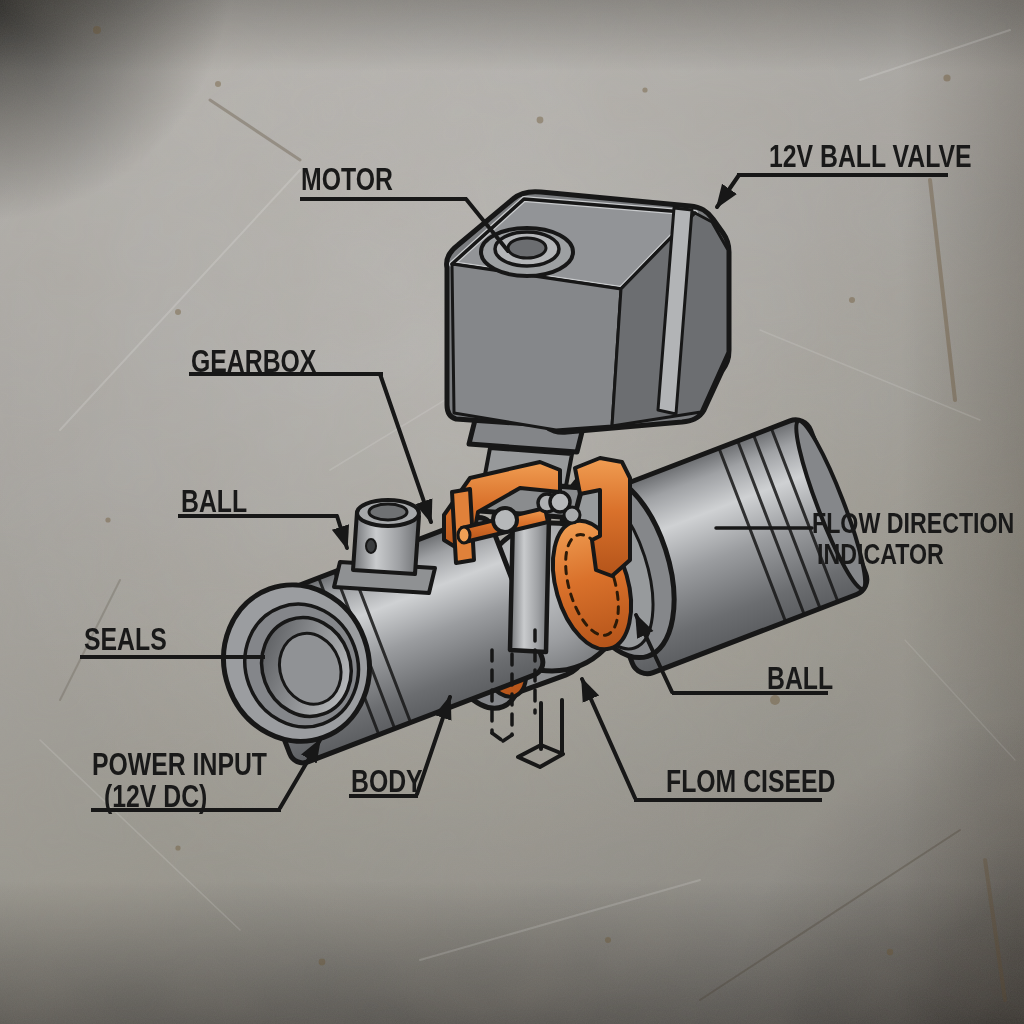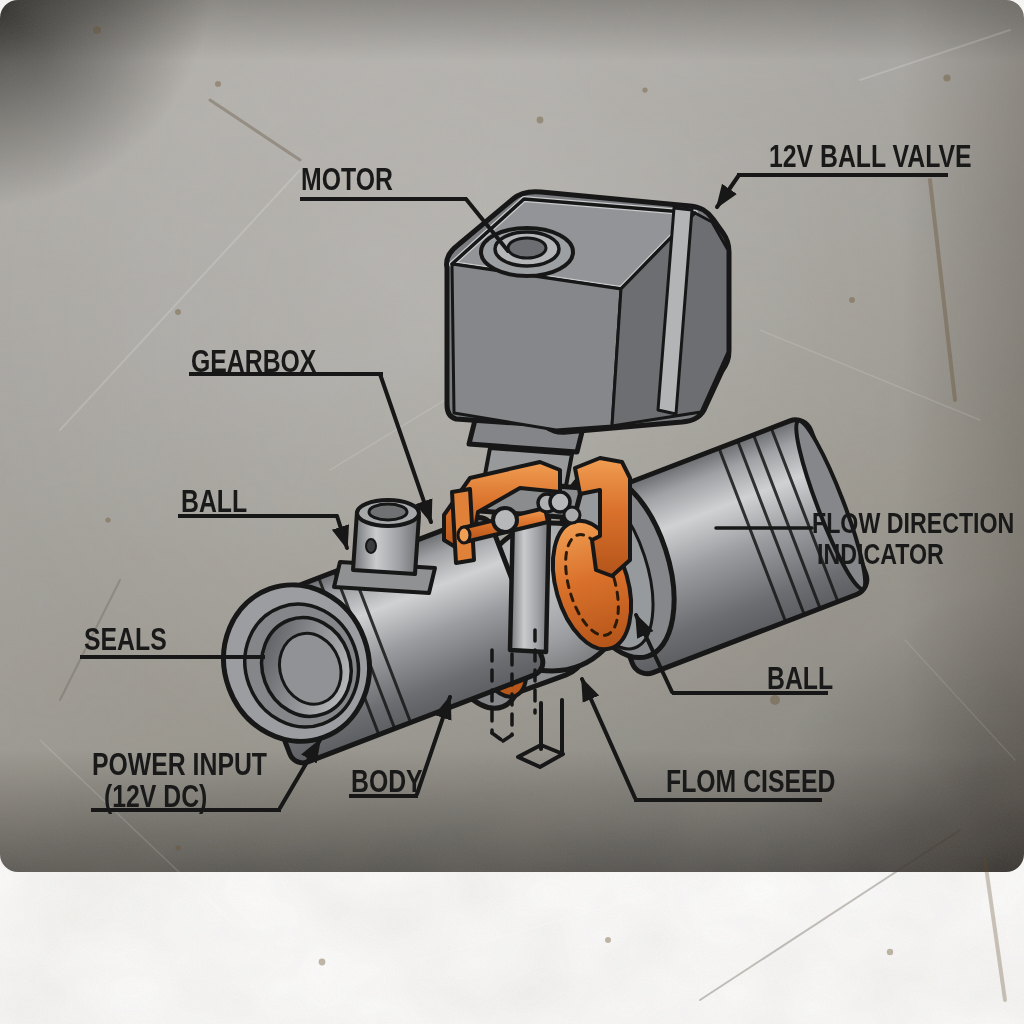--- a/index.html
+++ b/index.html
@@ -1,26 +1,25 @@
 <!DOCTYPE html>
 <html><head>
 <meta charset="utf-8">
 <style>
   html,body{margin:0;padding:0;}
   body{width:1024px;height:1024px;overflow:hidden;font-family:"Liberation Sans",sans-serif;}
-  #stage{position:relative;width:1024px;height:872px;
+  #stage{position:relative;width:1024px;height:1024px;
     background:
       radial-gradient(circle at -2% -3%, rgba(12,12,10,.9), rgba(12,12,10,0) 17%),
       radial-gradient(circle at 103% 101%, rgba(30,26,22,.5), rgba(30,26,22,0) 22%),
       linear-gradient(to top, rgba(28,26,24,.5), rgba(28,26,24,0) 14%),
       linear-gradient(to bottom, rgba(50,48,44,.35), rgba(50,48,44,0) 7%),
       linear-gradient(to left, rgba(55,48,40,.28), rgba(55,48,40,0) 12%),
       radial-gradient(ellipse at 45% 35%, rgba(255,255,255,.20), rgba(255,255,255,0) 62%),
       linear-gradient(160deg, #b6b4b0 0%, #a8a6a2 35%, #99978f 65%, #83817d 100%);
-    border-radius: 18px;
   }
   svg{position:absolute;left:0;top:0;}
   .lbl{position:absolute;color:#191919;font-weight:700;font-size:31px;line-height:1.04;
        white-space:nowrap;transform:scaleX(.8);transform-origin:left top;letter-spacing:0;}
   .lbl.small{font-size:29px;}
   .rule{position:absolute;height:4px;background:#171717;}
 </style>
 </head>
 <body>
 

